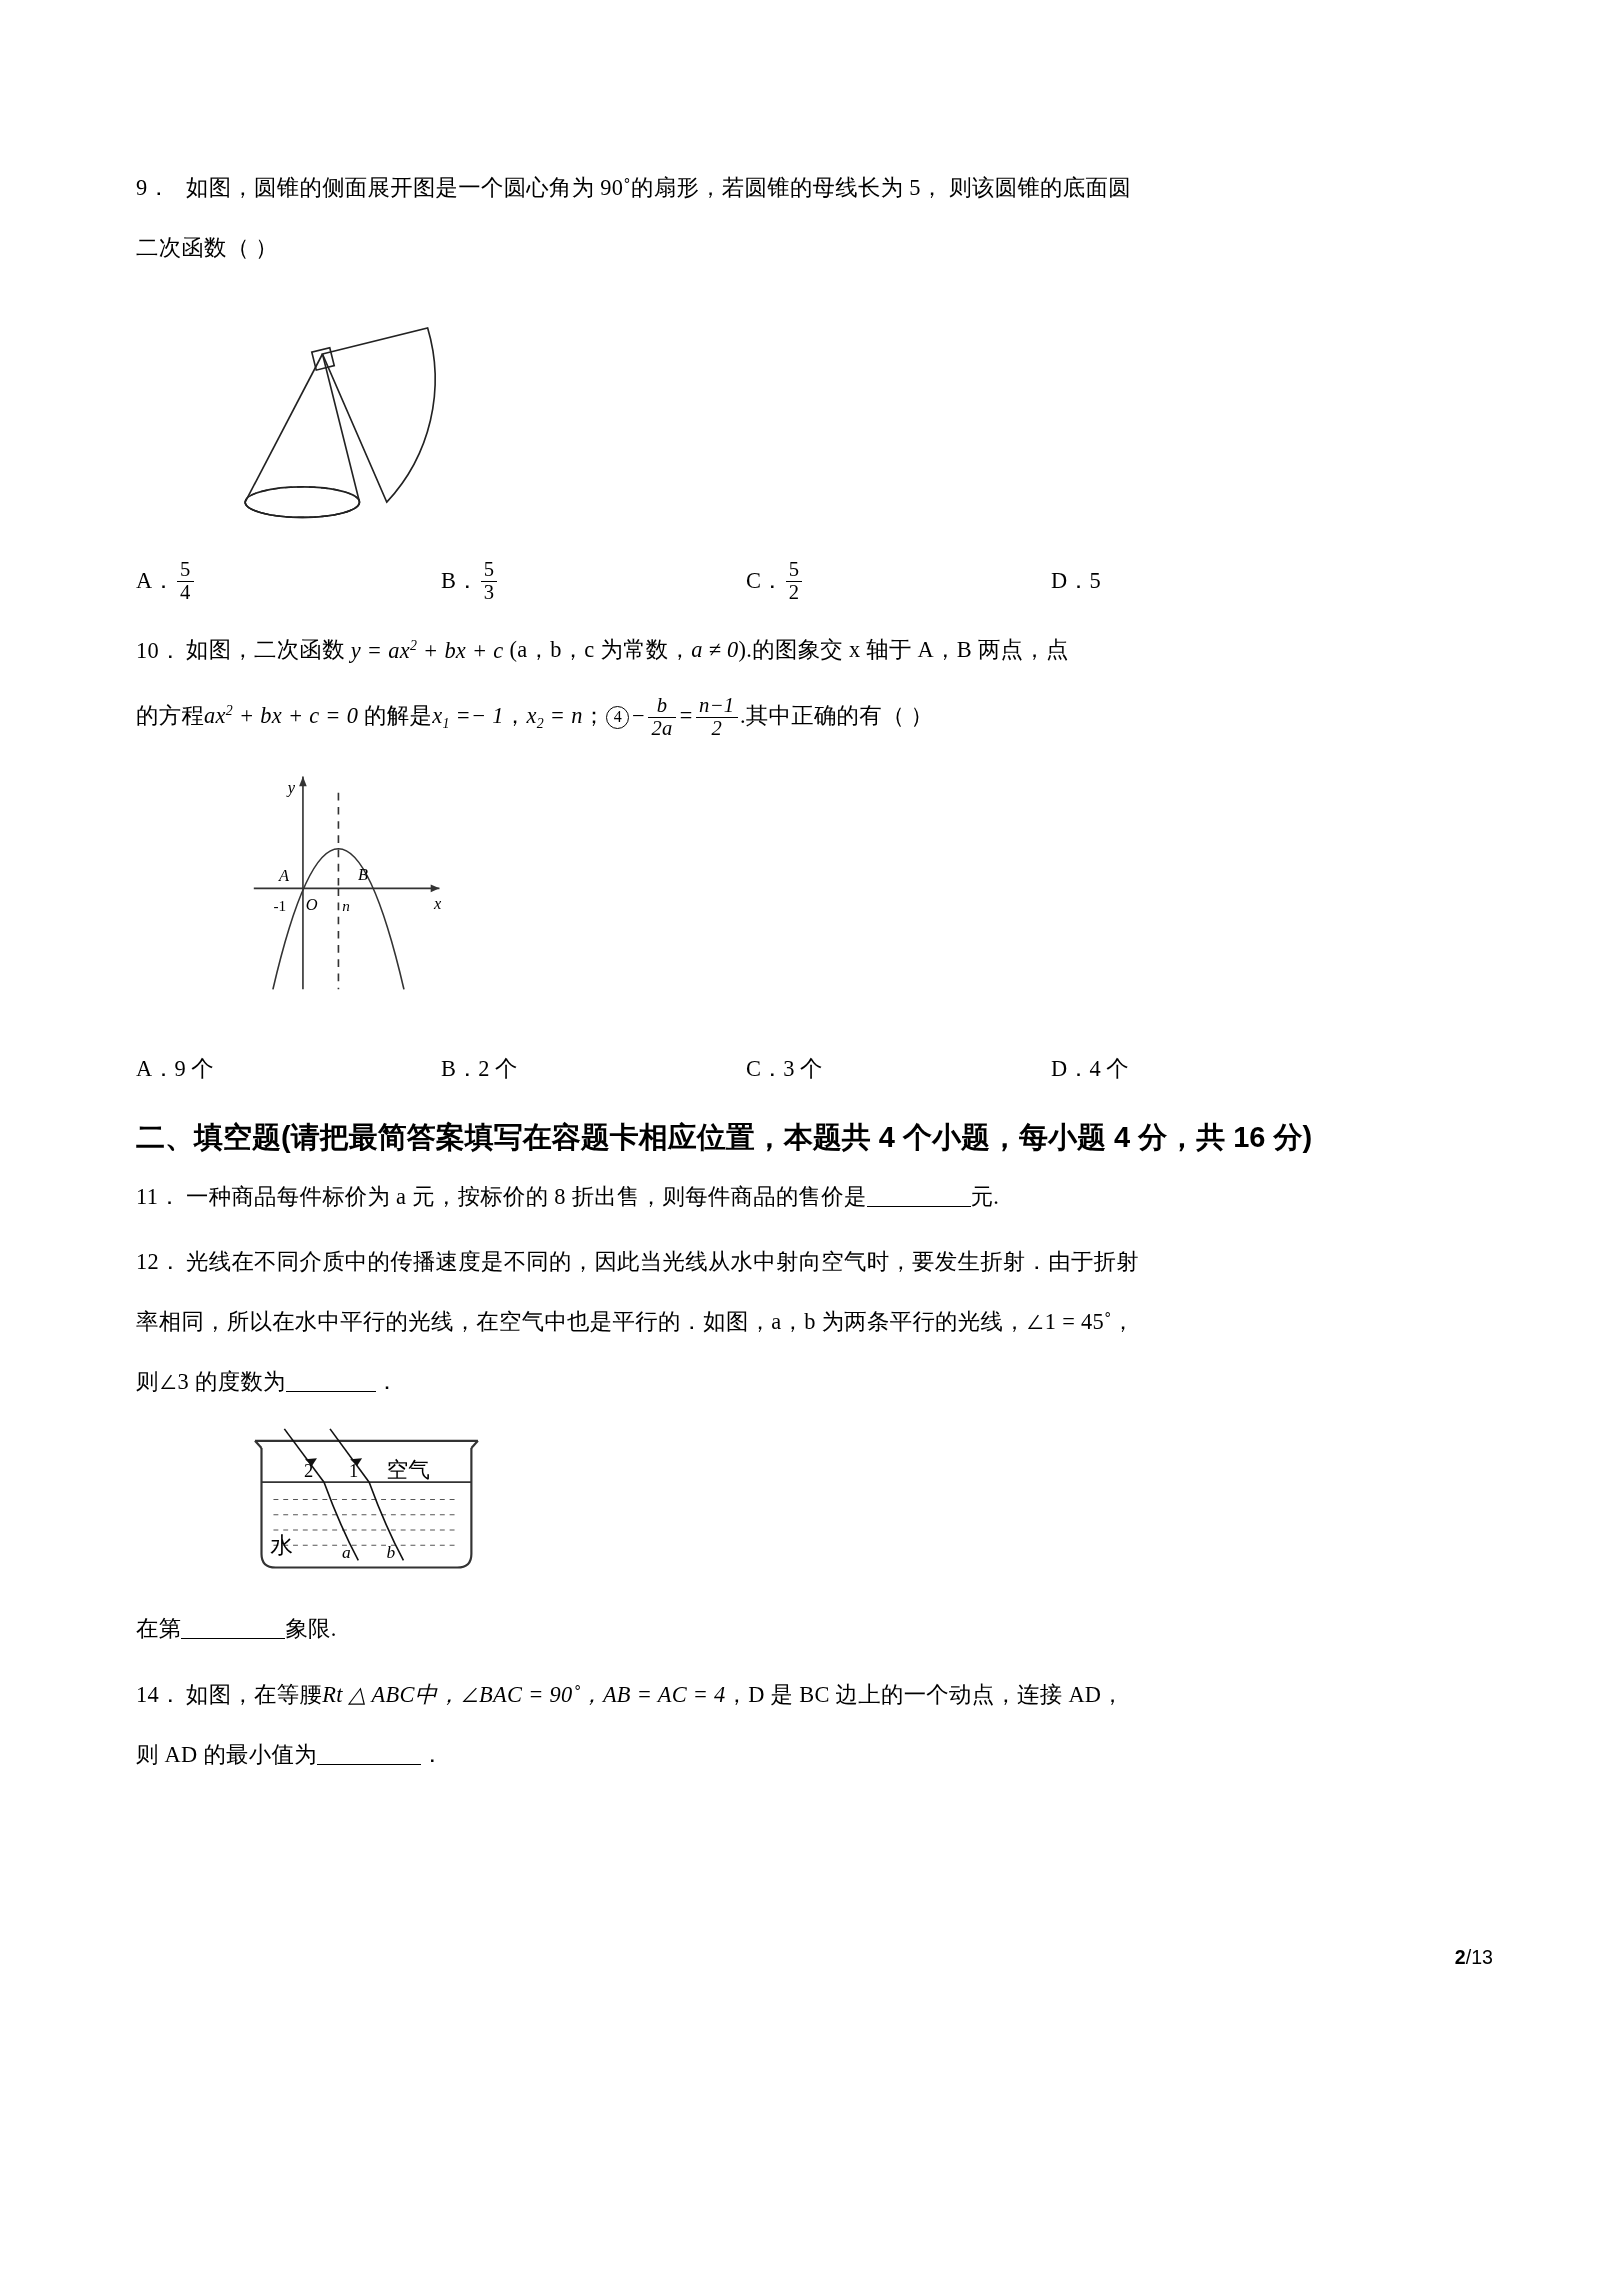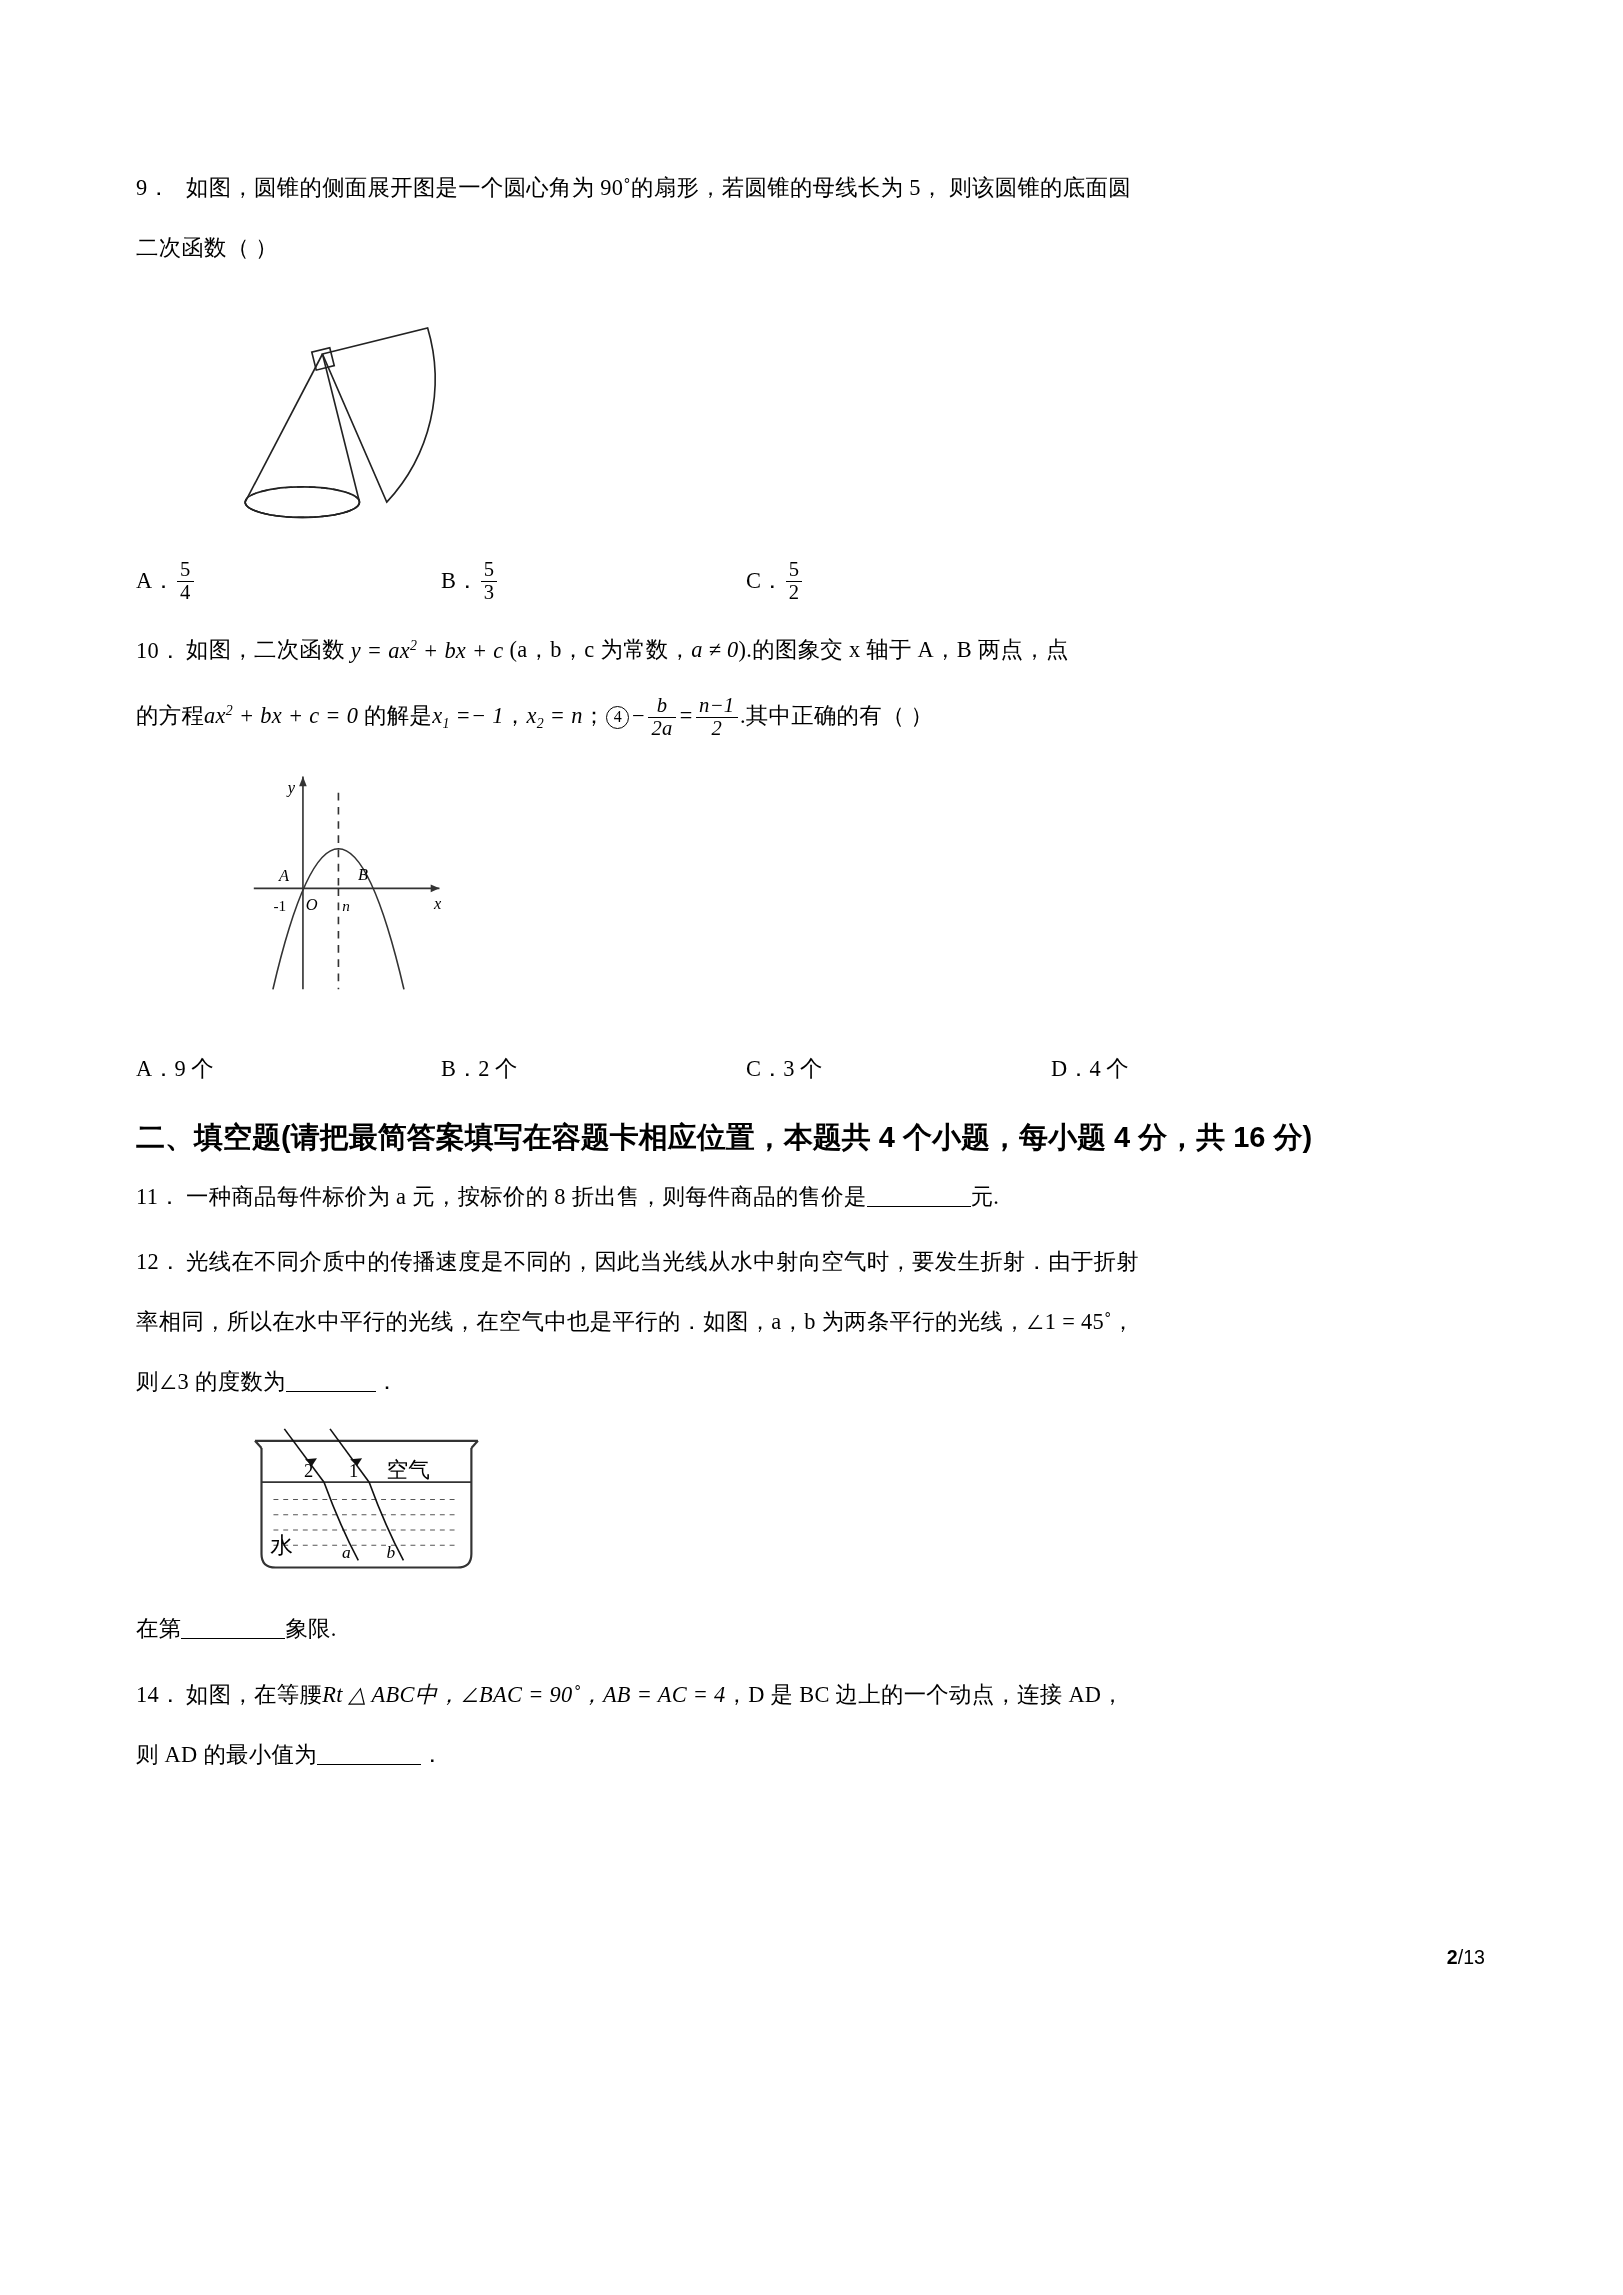--- a/index.html
+++ b/index.html
@@ -101,21 +101,21 @@
     vertical-align: -3.3px;
   }
   .blankline.short {
     width: 90px;
   }
   .figure {
     margin: 5.5px 0 3.3px 0;
   }
   .pagenum {
     position: absolute;
-    right: 138px;
+    right: 130px;
     bottom: 82px;
     font-family: "Liberation Sans", sans-serif;
     font-size: 19.6px;
     font-weight: bold;
   }
   .pagenum .sep { font-weight: normal; }
   .fig-cone { margin-left: 71px; }
   .fig-parab { margin-left: 85px; }
   .fig-refract { margin-left: 87px; }
 </style>
@@ -149,20 +149,23 @@
 
     <div class="choices">
       <div class="ch">
         <span>A．</span><span class="frac"><span class="num">5</span><span class="den">4</span></span>
       </div>
       <div class="ch">
         <span>B．</span><span class="frac"><span class="num">5</span><span class="den">3</span></span>
       </div>
       <div class="ch">
         <span>C．</span><span class="frac"><span class="num">5</span><span class="den">2</span></span>
+      </div>
+      <div class="ch">
+        <span>D．</span><span>5</span>
       </div>
     </div>
   </div>
 
   <div class="q">
     <div class="qline">
       <span class="qnum">10．</span><span>如图，二次函数 </span><span class="math">y = ax<span class="sup">2</span> + bx + c</span><span> (a，b，c 为常数，</span><span class="math">a ≠ 0</span><span>).的图象交 x 轴于 A，B 两点，点</span>
     </div>
     <div class="qline">
       <span>的方程</span><span class="math">ax<span class="sup">2</span> + bx + c = 0</span><span> 的解是</span><span class="math">x<span class="sub">1</span> =− 1</span><span>，</span><span class="math">x<span class="sub">2</span> = n</span><span>；</span><span class="circnum">4</span><span class="math">−<span class="frac"><span class="num">b</span><span class="den">2a</span></span>=<span class="frac"><span class="num">n−1</span><span class="den">2</span></span></span><span>.其中正确的有（      ）</span>

